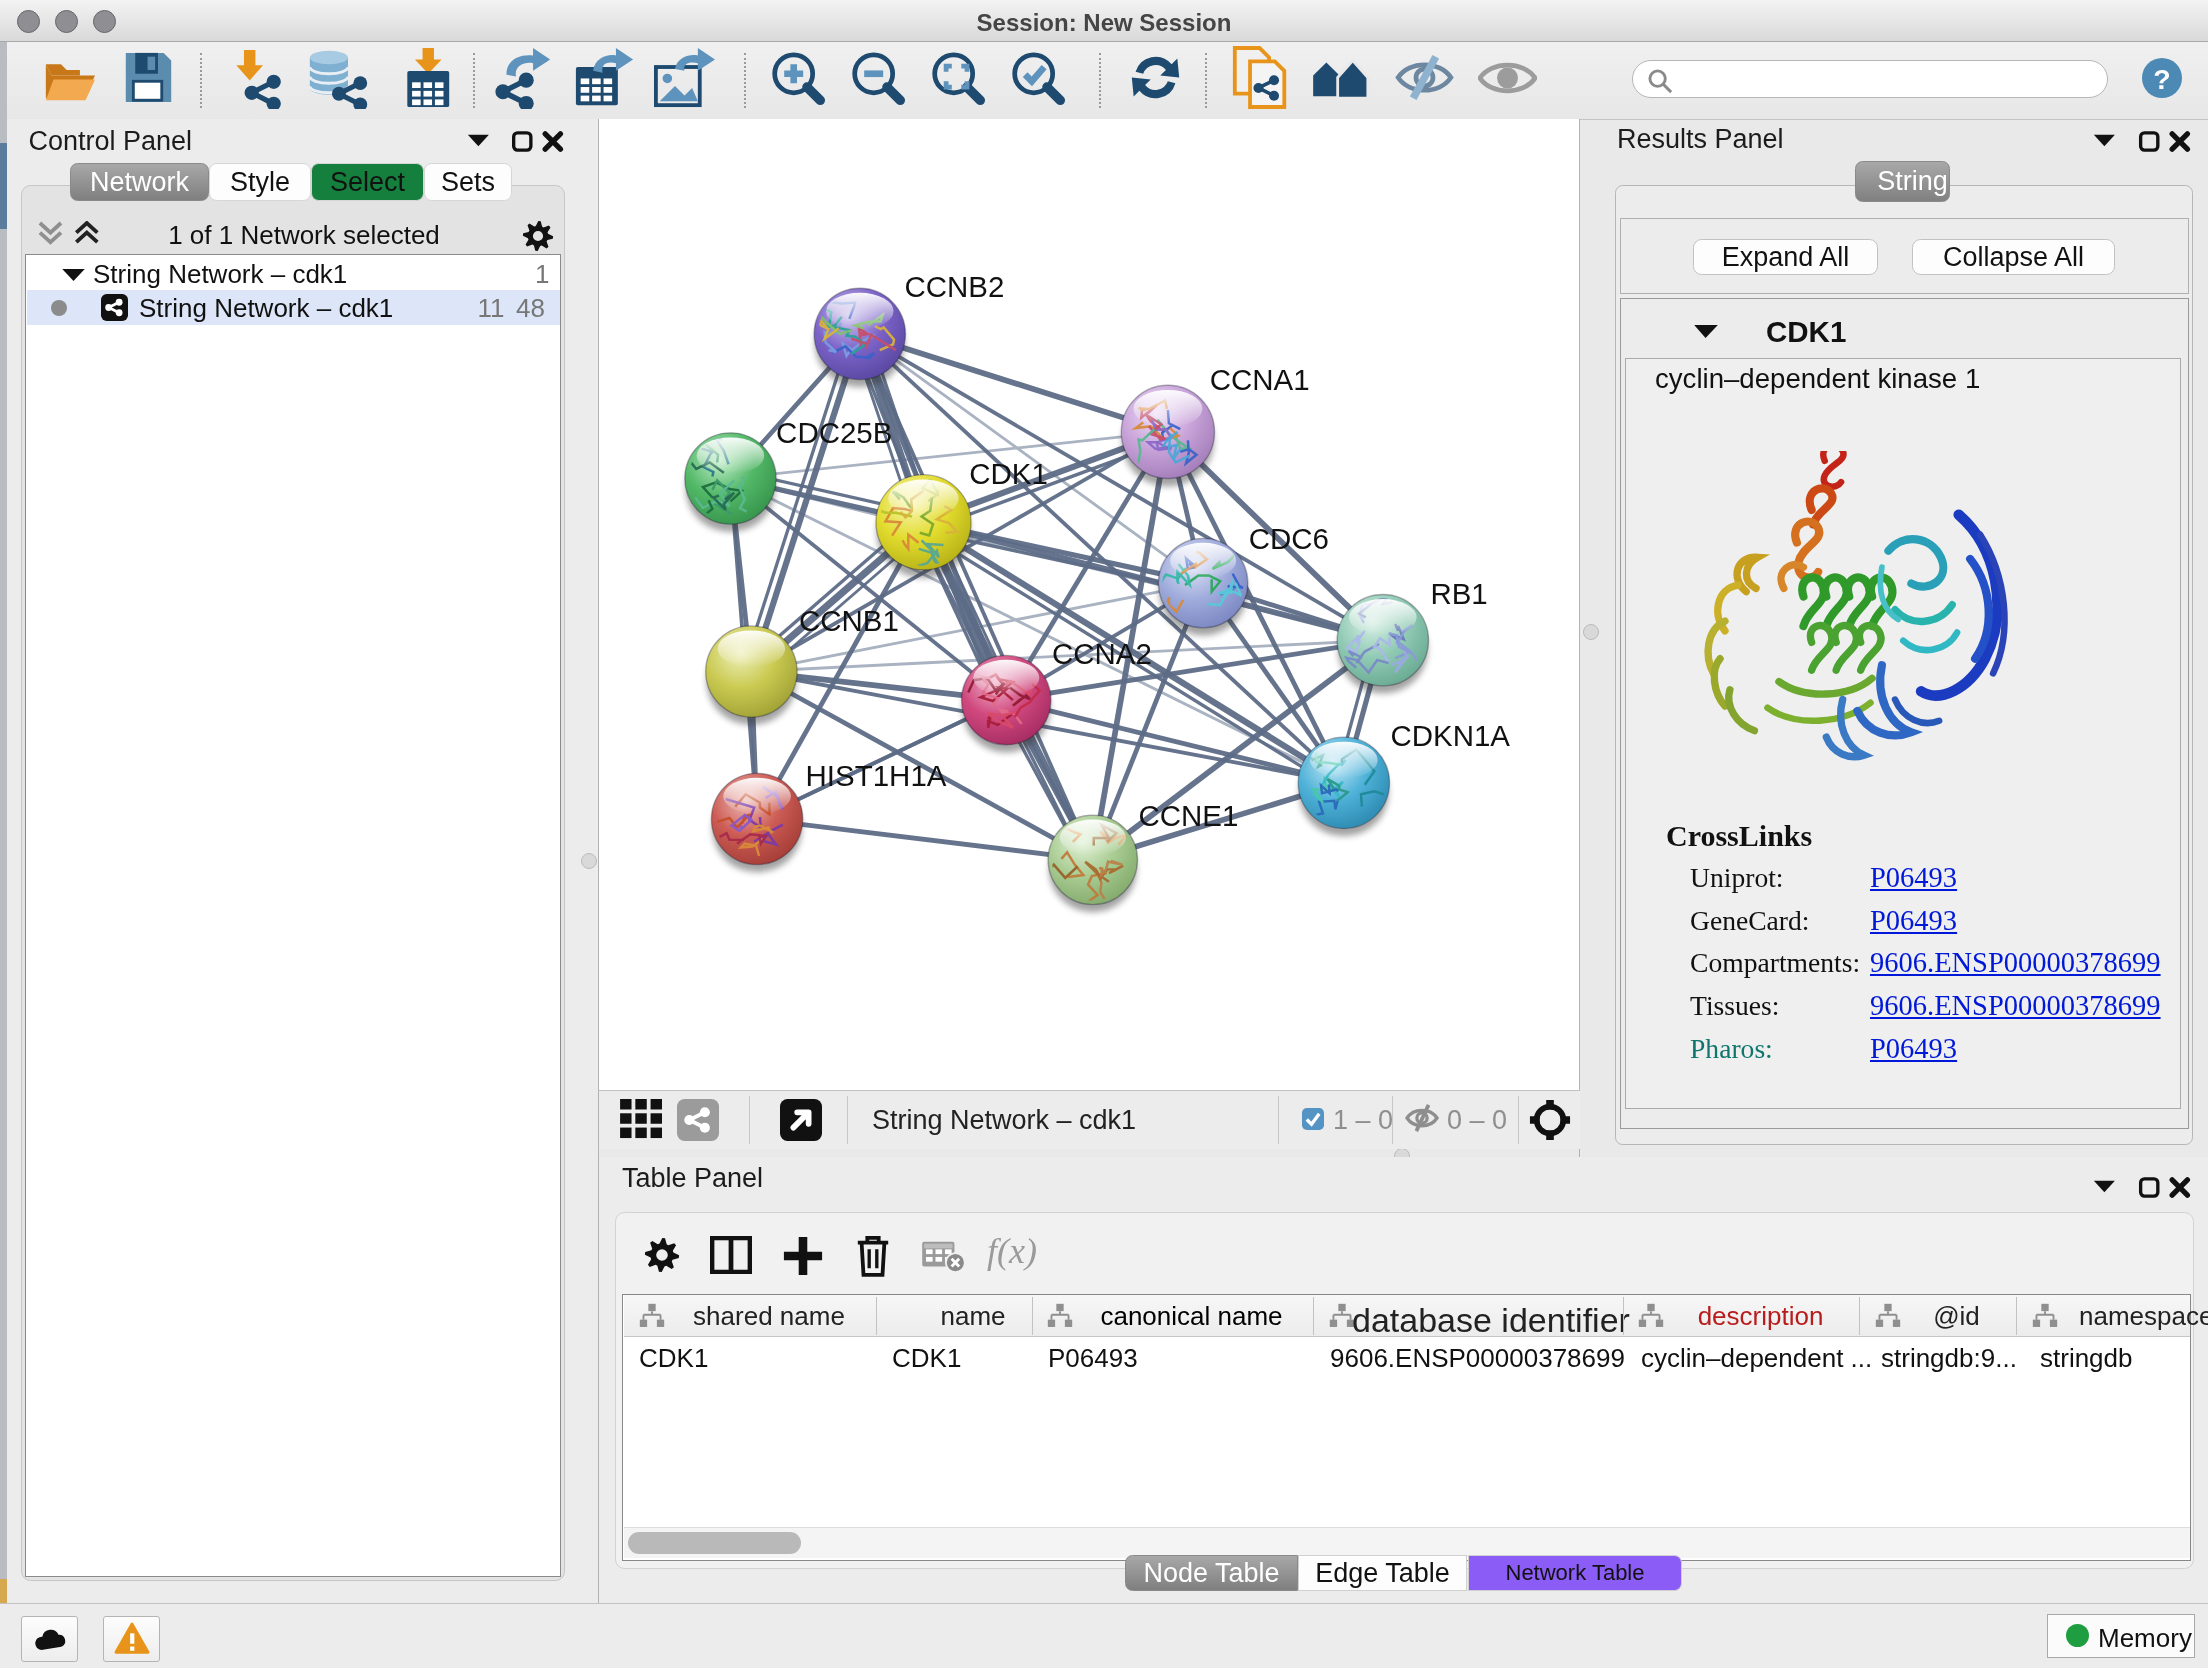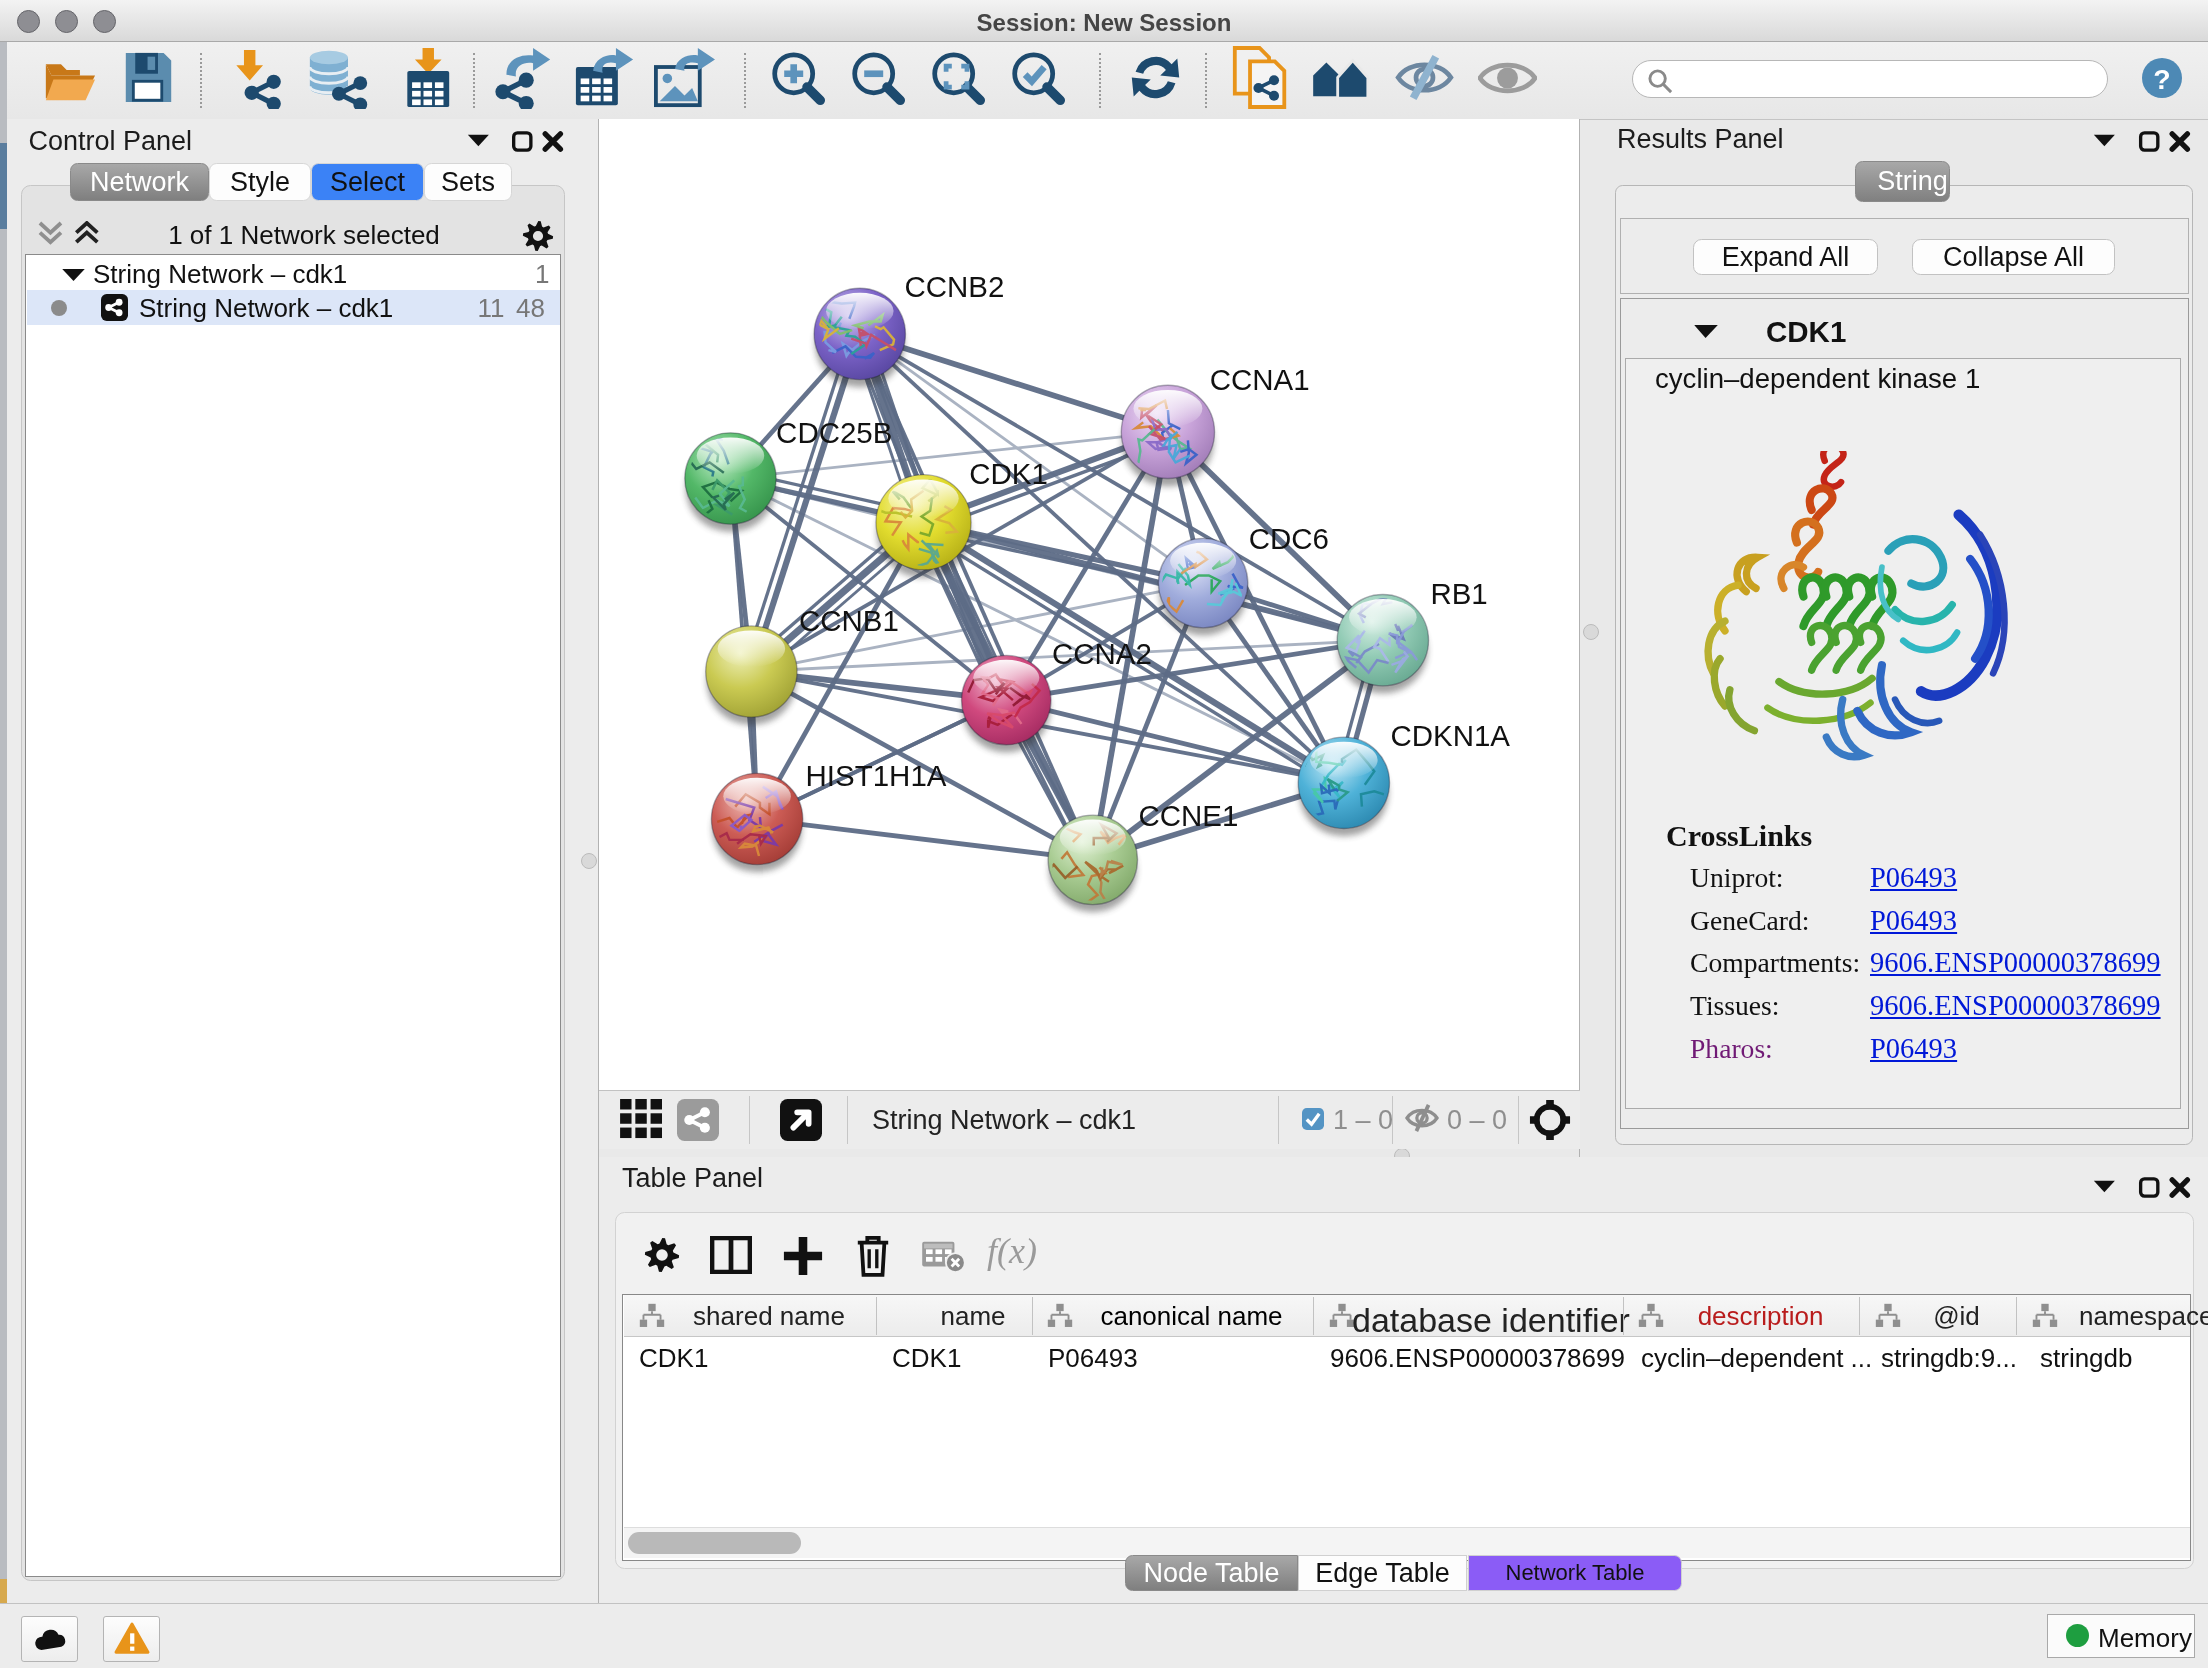--- a/index.html
+++ b/index.html
@@ -151,21 +151,21 @@
 <div class="abs" style="left:1579px;top:119px;width:1px;height:1038px;background:#b2b2b2;"></div>
 <div class="txt" style="left:28.5px;top:126px;font-size:27px;color:#1c1c1c;">Control Panel</div>
 <svg style="position:absolute;left:465px;top:131px" width="105" height="21" viewBox="0 0 110 22">
     <path d="M3 4 L25 4 L14 16 Z" fill="#111"></path>
     <rect x="51" y="2" width="18" height="18" rx="4" fill="none" stroke="#111" stroke-width="3.5"></rect>
     <path d="M84 3 L100 19 M100 3 L84 19" stroke="#111" stroke-width="5.5" stroke-linecap="round"></path>
   </svg>
 <div class="abs" style="left:21px;top:185px;width:544px;height:1396px;background:#e3e3e3;border:1px solid #c6c6c6;border-radius:9.5px;box-sizing:border-box;"></div>
 <div class="abs" style="left:70px;top:163px;width:139px;height:38px;background:linear-gradient(#a8a8a8,#7f7f7f);color:#fff;border:1px solid #8a8a8a;border-radius:7.6px;box-sizing:border-box;font-size:27px;text-align:center;line-height:36px;font-family:'Liberation Sans',sans-serif;">Network</div>
 <div class="abs" style="left:209px;top:163px;width:102px;height:38px;background:#fdfdfd;color:#111;border:1px solid #d6d6d6;border-radius:7.6px;box-sizing:border-box;font-size:27px;text-align:center;line-height:36px;font-family:'Liberation Sans',sans-serif;">Style</div>
-<div class="abs" style="left:311px;top:163px;width:113px;height:38px;background:#3b82f6;color:#111;border:1px solid #d6d6d6;border-radius:7.6px;box-sizing:border-box;font-size:27px;text-align:center;line-height:36px;font-family:'Liberation Sans',sans-serif;">Select</div>
+<div class="abs" style="left:311px;top:163px;width:113px;height:38px;background:#15803d;color:#111;border:1px solid #d6d6d6;border-radius:7.6px;box-sizing:border-box;font-size:27px;text-align:center;line-height:36px;font-family:'Liberation Sans',sans-serif;">Select</div>
 <div class="abs" style="left:424px;top:163px;width:88px;height:38px;background:#fdfdfd;color:#111;border:1px solid #d6d6d6;border-radius:7.6px;box-sizing:border-box;font-size:27px;text-align:center;line-height:36px;font-family:'Liberation Sans',sans-serif;">Sets</div>
 <svg style="position:absolute;left:38px;top:221px" width="67" height="27" viewBox="0 0 70 28">
     <path d="M2 2 L13 12 L24 2 M2 12 L13 22 L24 12" fill="none" stroke="#8f8f8f" stroke-width="4"></path>
     <path d="M40 12 L51 2 L62 12 M40 22 L51 12 L62 22" fill="none" stroke="#222" stroke-width="4"></path>
   </svg>
 <div class="txt" style="left:114px;top:220px;width:380px;text-align:center;font-size:26px;color:#111;">1 of 1 Network selected</div>
 <svg style="position:absolute;left:521px;top:219px" width="34" height="34" viewBox="0 0 36 36">
     <path d="M18.3,2.0 L20.9,2.3 L22.3,8.0 L23.9,8.9 L29.5,6.9 L31.2,8.9 L28.1,14.0 L28.6,15.7 L34.0,18.3 L33.7,20.9 L28.0,22.3 L27.1,23.9 L29.1,29.5 L27.1,31.2 L22.0,28.1 L20.3,28.6 L17.7,34.0 L15.1,33.7 L13.7,28.0 L12.1,27.1 L6.5,29.1 L4.8,27.1 L7.9,22.0 L7.4,20.3 L2.0,17.7 L2.3,15.1 L8.0,13.7 L8.9,12.1 L6.9,6.5 L8.9,4.8 L14.0,7.9 L15.7,7.4 L18.3,2.0 L20.9,2.3 Z M23.4,18.0 A5.4,5.4 0 1 0 12.6,18.0 A5.4,5.4 0 1 0 23.4,18.0 Z" fill="#111" fill-rule="evenodd"></path>
   </svg>
 <div class="abs" style="left:25px;top:254px;width:536px;height:1323px;background:#fff;border:1.9px solid #8a8a8a;box-sizing:border-box;"></div>
@@ -616,21 +616,21 @@
   </svg>
 <div class="txt" style="left:1666px;top:819px;font-size:30px;font-weight:bold;font-family:'Liberation Serif',serif;color:#111;">CrossLinks</div>
 <div class="txt" style="left:1690px;top:862px;font-size:27.6px;font-family:'Liberation Serif',serif;color:#111;">Uniprot:</div>
 <div class="txt" style="left:1870px;top:862px;font-size:28.5px;font-family:'Liberation Serif',serif;color:#0018d8;text-decoration:underline;">P06493</div>
 <div class="txt" style="left:1690px;top:905px;font-size:27.6px;font-family:'Liberation Serif',serif;color:#111;">GeneCard:</div>
 <div class="txt" style="left:1870px;top:905px;font-size:28.5px;font-family:'Liberation Serif',serif;color:#0018d8;text-decoration:underline;">P06493</div>
 <div class="txt" style="left:1690px;top:947px;font-size:27.6px;font-family:'Liberation Serif',serif;color:#111;">Compartments:</div>
 <div class="txt" style="left:1870px;top:947px;font-size:28.5px;font-family:'Liberation Serif',serif;color:#0018d8;text-decoration:underline;">9606.ENSP00000378699</div>
 <div class="txt" style="left:1690px;top:990px;font-size:27.6px;font-family:'Liberation Serif',serif;color:#111;">Tissues:</div>
 <div class="txt" style="left:1870px;top:990px;font-size:28.5px;font-family:'Liberation Serif',serif;color:#0018d8;text-decoration:underline;">9606.ENSP00000378699</div>
-<div class="txt" style="left:1690px;top:1033px;font-size:27.6px;font-family:'Liberation Serif',serif;color:#701a75;">Pharos:</div>
+<div class="txt" style="left:1690px;top:1033px;font-size:27.6px;font-family:'Liberation Serif',serif;color:#0f766e;">Pharos:</div>
 <div class="txt" style="left:1870px;top:1033px;font-size:28.5px;font-family:'Liberation Serif',serif;color:#0018d8;text-decoration:underline;">P06493</div>
 <div class="abs" style="left:599px;top:1157px;width:1609px;height:446px;background:#ececec;"></div>
 <div class="txt" style="left:622px;top:1163px;font-size:27px;color:#1c1c1c;">Table Panel</div>
 <svg style="position:absolute;left:2091px;top:1177px" width="105" height="21" viewBox="0 0 110 22">
     <path d="M3 4 L25 4 L14 16 Z" fill="#111"></path>
     <rect x="52" y="2" width="18" height="18" rx="4" fill="none" stroke="#111" stroke-width="3.5"></rect>
     <path d="M85 3 L101 19 M101 3 L85 19" stroke="#111" stroke-width="5.5" stroke-linecap="round"></path>
   </svg>
 <div class="abs" style="left:615px;top:1212px;width:1579px;height:357px;background:#f1f1f1;border:1px solid #d2d2d2;border-radius:9.5px;box-sizing:border-box;"></div>
 <svg style="position:absolute;left:643px;top:1236px" width="38" height="38" viewBox="0 0 40 40">

